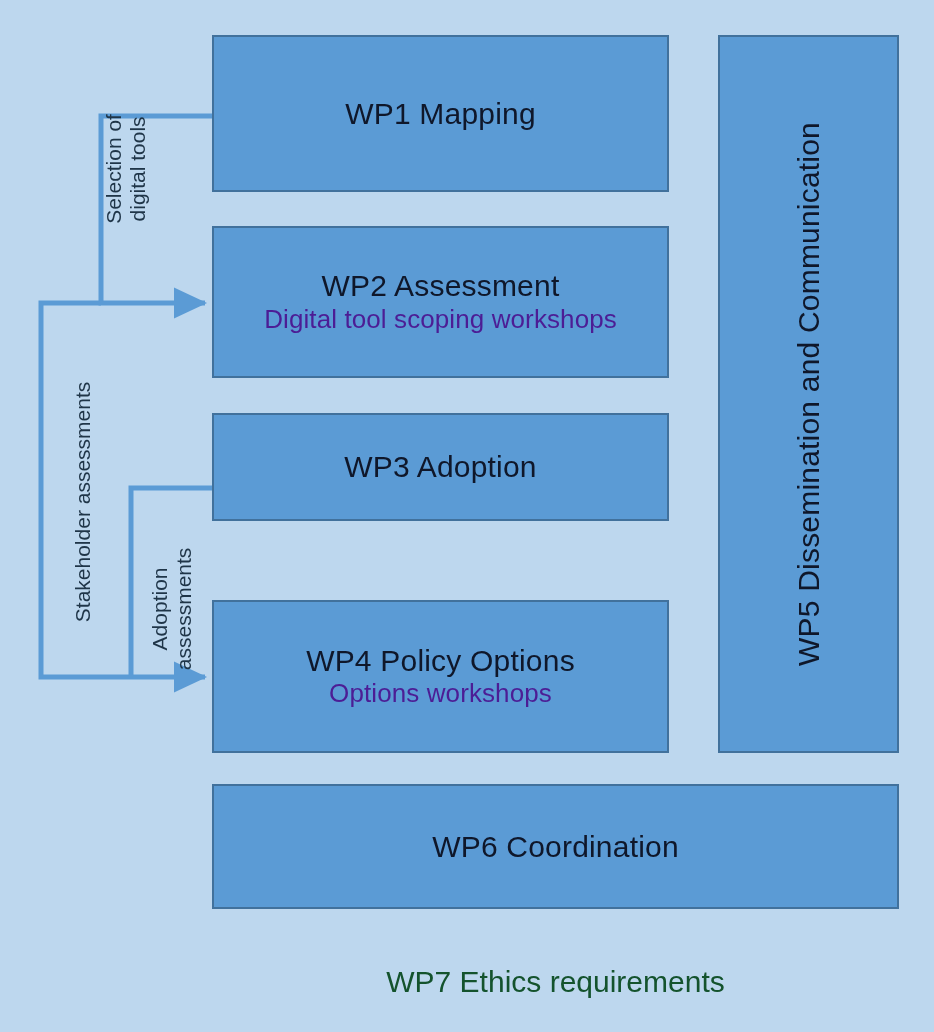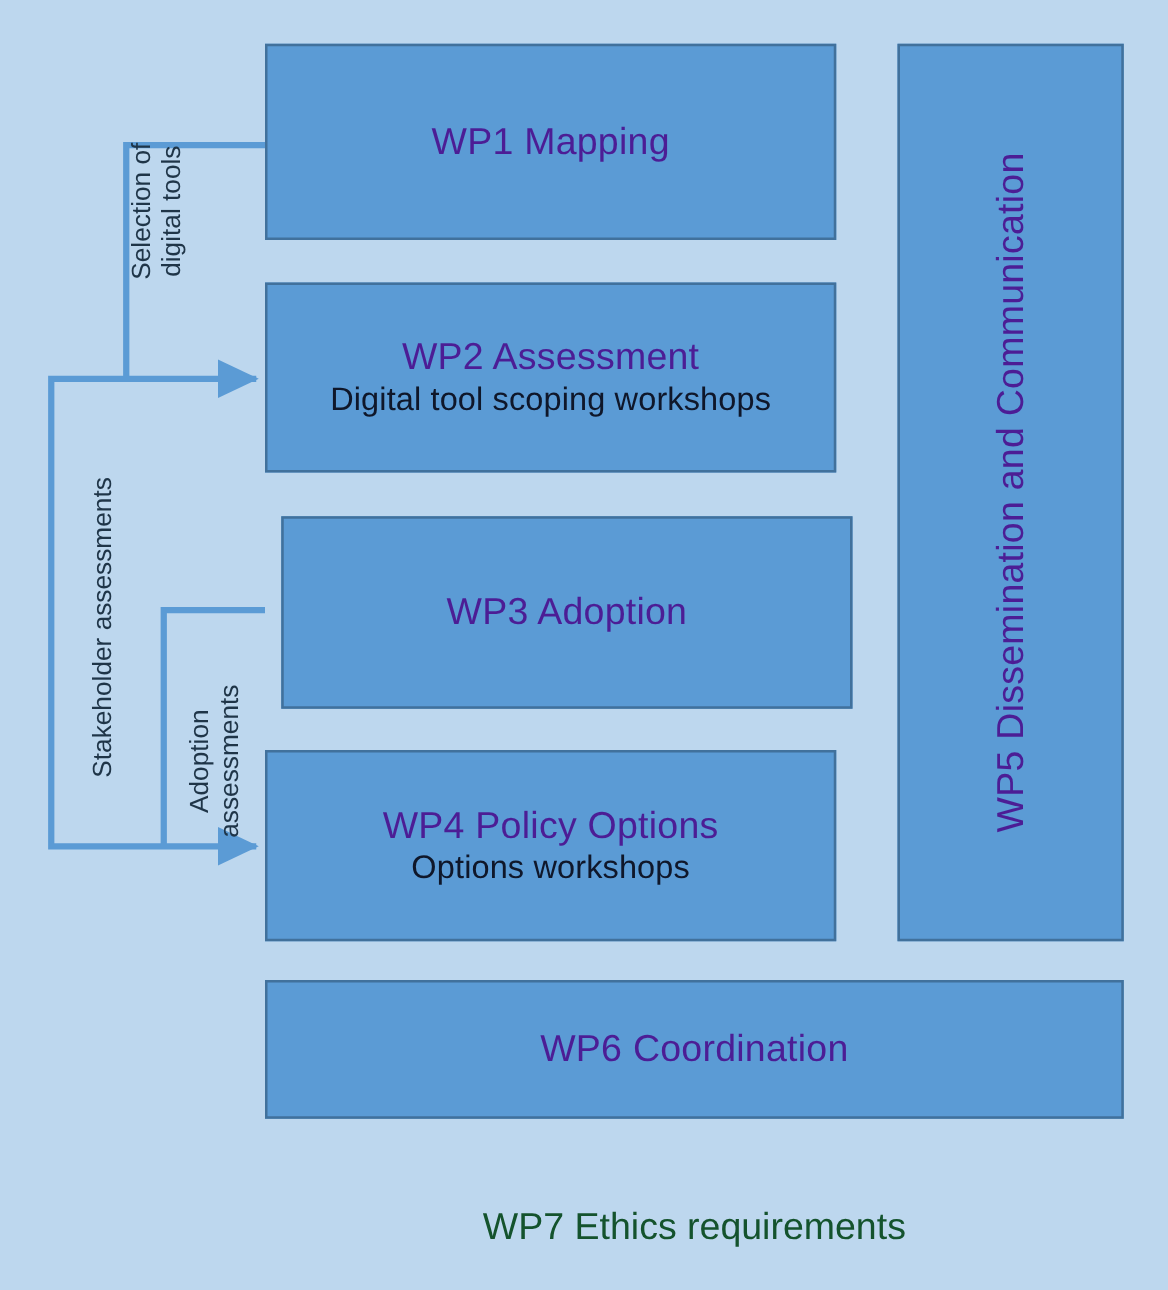--- a/index.html
+++ b/index.html
@@ -29,37 +29,37 @@
     display: flex;
     flex-direction: column;
     align-items: center;
     justify-content: center;
     color: #ffffff;
     text-align: center;
   }
   .wp-title {
     font-size: 30px;
     line-height: 1.12;
-    color: #4c1d95;
+    color: #0f172a;
     letter-spacing: 0.2px;
   }
   .wp-sub {
     font-size: 26px;
     line-height: 1.15;
-    color: #0f172a;
+    color: #4c1d95;
     margin-top: 2px;
     letter-spacing: 0.1px;
   }
 
   
   #wp1 { left: 212px; top: 35px;  width: 457px; height: 157px; }
   #wp2 { left: 212px; top: 226px; width: 457px; height: 152px; }
-  #wp3 { left: 212px; top: 413px; width: 457px; height: 154px; margin-left: 13px; }
+  #wp3 { left: 212px; top: 413px; width: 457px; height: 108px; }
   #wp4 { left: 212px; top: 600px; width: 457px; height: 153px; text-align: right; }
-  #wp6 { left: 212px; top: 784px; width: 687px; height: 111px; }
+  #wp6 { left: 212px; top: 784px; width: 687px; height: 125px; }
   #wp5 { left: 718px; top: 35px;  width: 181px; height: 718px; }
 
   #wp5 .wp-title {
     writing-mode: vertical-rl;
     transform: rotate(180deg);
     white-space: nowrap;
     font-size: 30px;
   }
 
   

